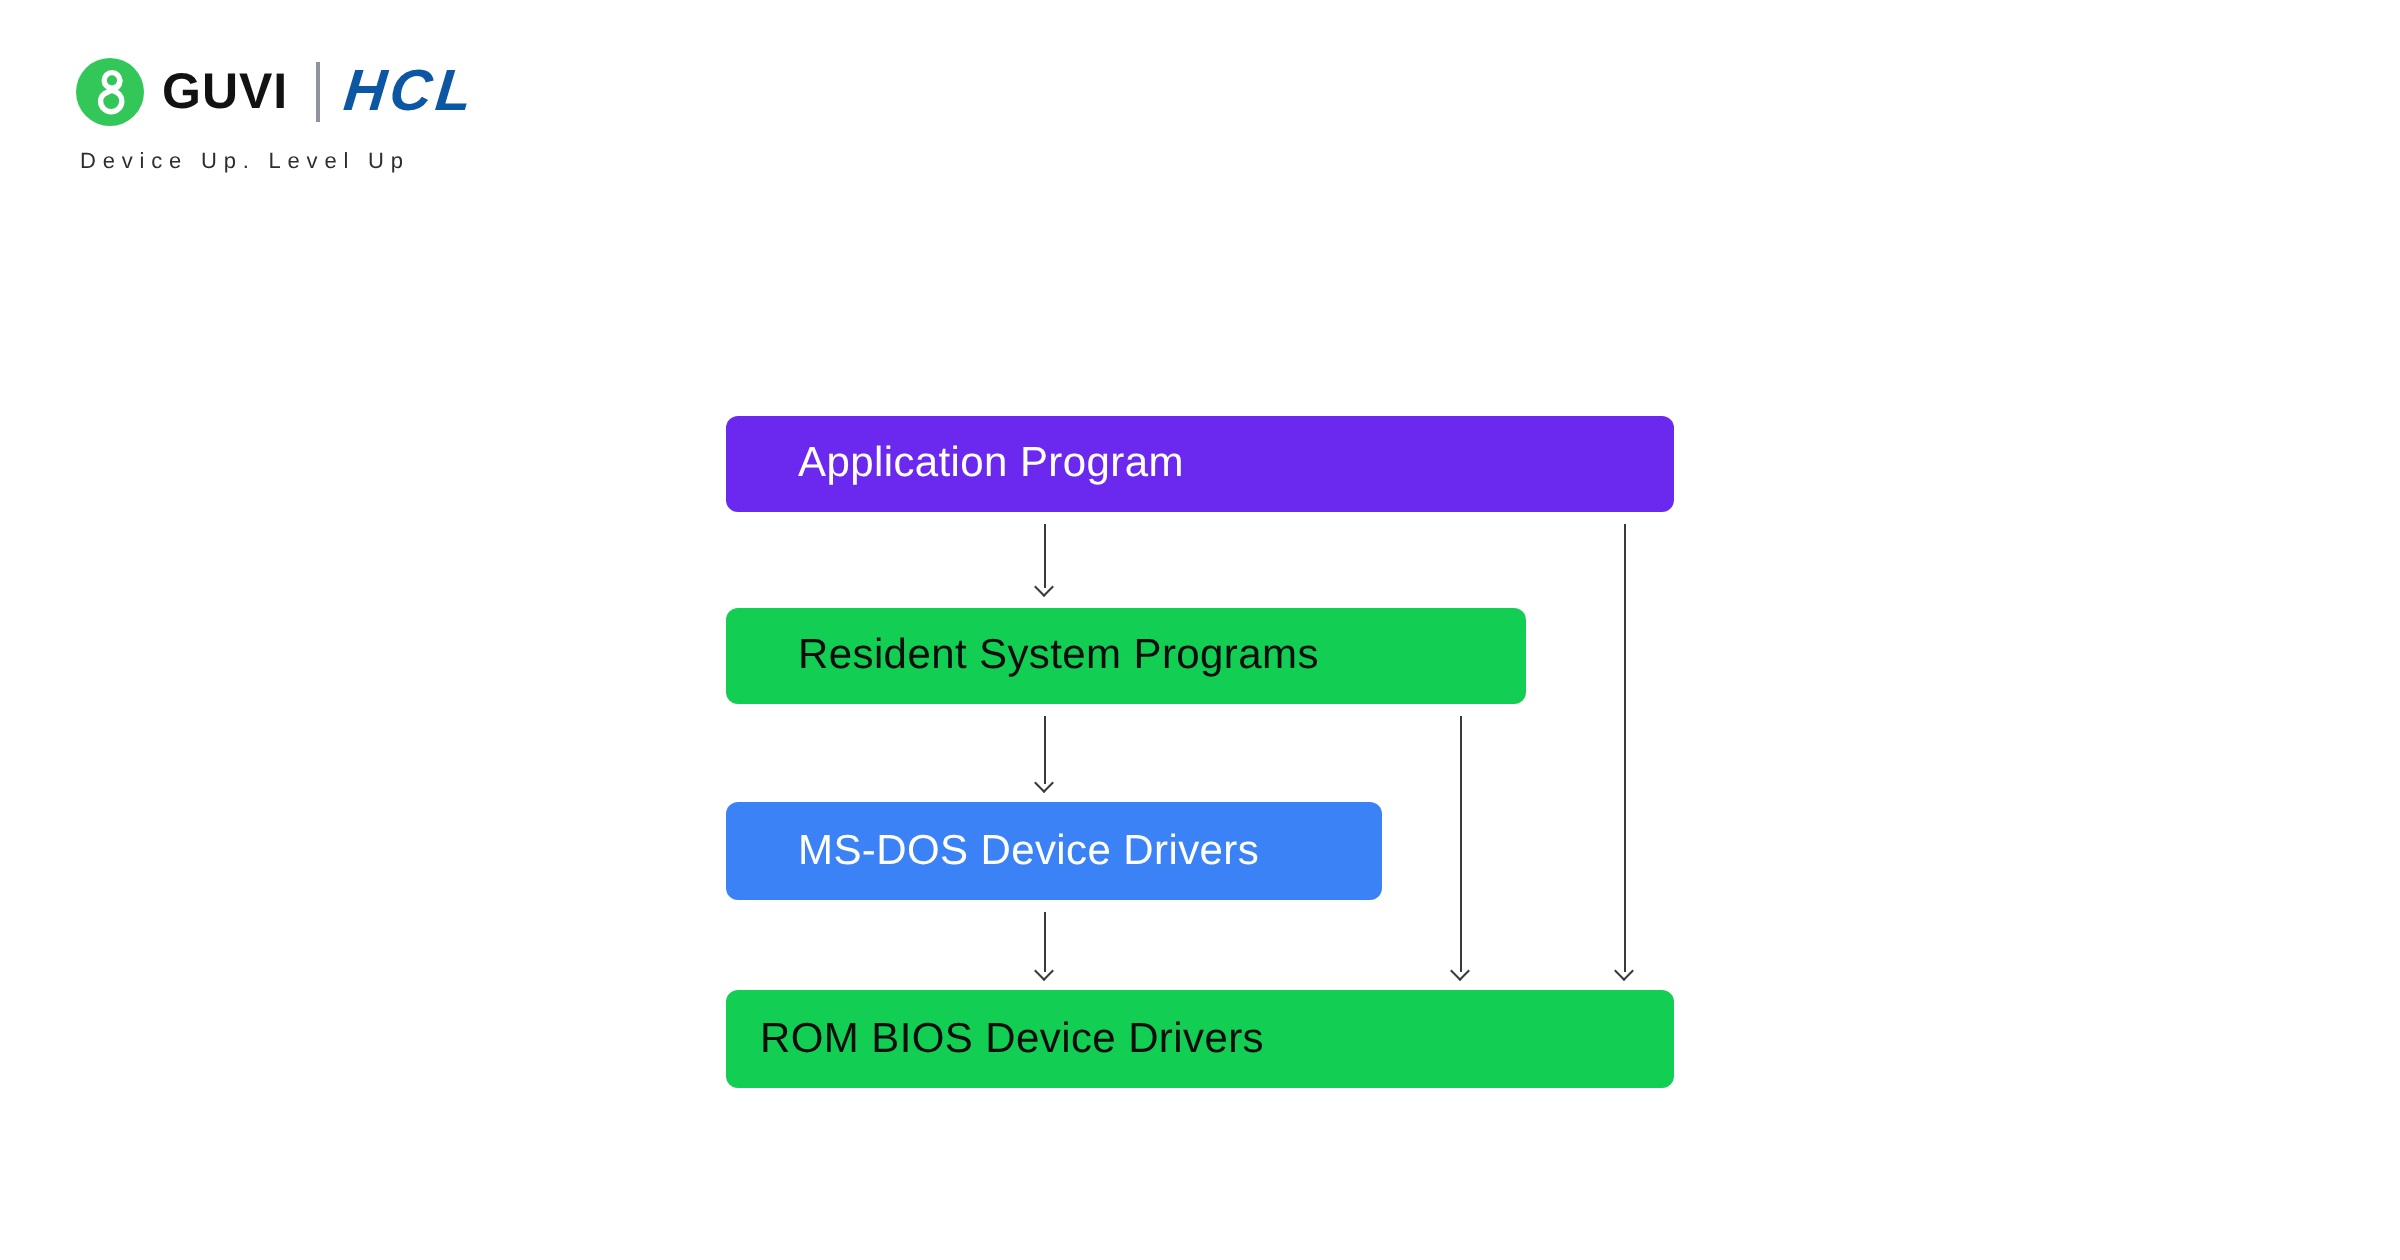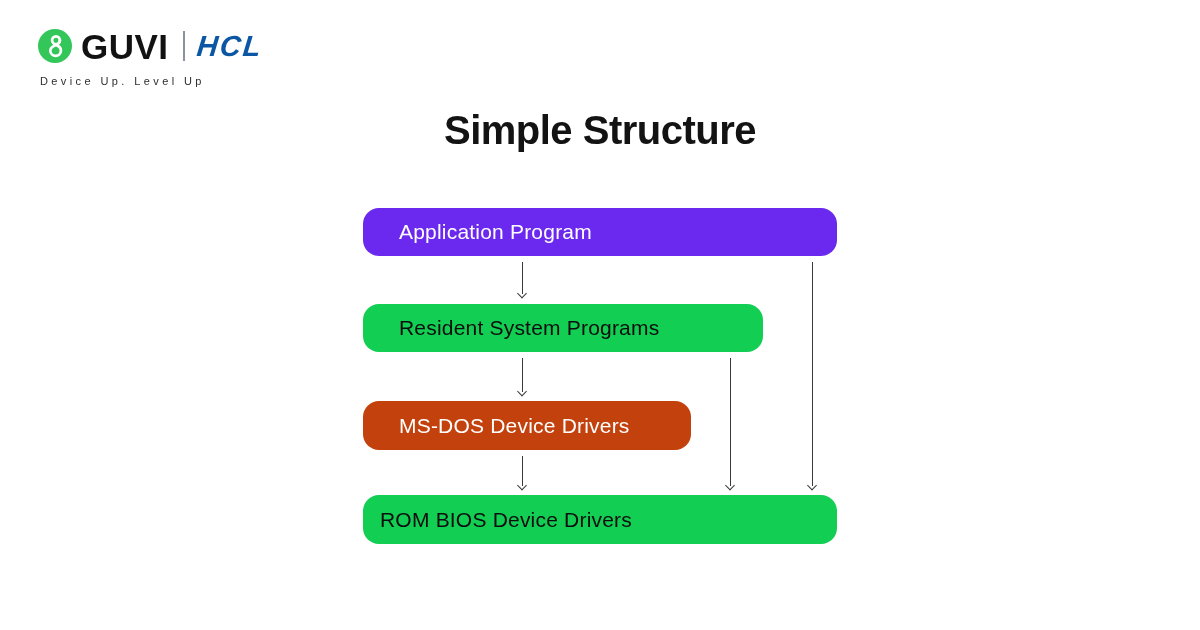--- a/index.html
+++ b/index.html
@@ -11,21 +11,21 @@
     overflow: hidden;
     font-family: "Liberation Sans", "DejaVu Sans", sans-serif;
   }
 
   
   .brand { position: absolute; left: 38px; top: 26px; }
   .brand-row { display: flex; align-items: center; height: 40px; }
   .guvi-mark { width: 34px; height: 34px; display: block; }
   .guvi-word {
     margin-left: 9px;
-    font-size: 35px;
+    font-size: 25px;
     font-weight: 700;
     letter-spacing: 0.5px;
     color: #121212;
     line-height: 1;
   }
   .brand-divider {
     width: 2px; height: 30px;
     background: #8e939b;
     margin: 0 12px 0 14px;
   }
@@ -57,21 +57,21 @@
     letter-spacing: -0.5px;
     color: #131313;
   }
 
   
   .box {
     position: absolute;
     display: flex;
     align-items: center;
     padding-left: 36px;
-    border-radius: 16px;
+    border-radius: 6px;
     font-size: 21px;
     letter-spacing: 0.2px;
     box-sizing: border-box;
   }
   .box-1 { left: 363px; top: 208px; width: 474px; height: 48px; }
   .box-2 { left: 363px; top: 304px; width: 400px; height: 48px; }
   .box-3 { left: 363px; top: 401px; width: 328px; height: 49px; }
   .box-4 { left: 363px; top: 495px; width: 474px; height: 49px; padding-left: 17px; }
 
   
@@ -108,33 +108,32 @@
         <circle cx="18" cy="11.2" r="3.9" fill="none" stroke="#ffffff" stroke-width="2.7"></circle>
         <path d="M21.9 11.2 c0 6.6 -9.6 4.0 -9.6 10.4 a5.3 5.3 0 0 0 10.6 0 c0 -2.7 -1.7 -4.3 -3.8 -5.0" fill="none" stroke="#ffffff" stroke-width="2.7" stroke-linecap="round"></path>
       </svg>
       <span class="guvi-word">GUVI</span>
       <span class="brand-divider"></span>
       <span class="hcl-word" style="color: rgb(11, 87, 164);">HCL</span>
     </div>
     <div class="tagline">Device Up. Level Up</div>
   </header>
 
-  <h1 class="title">Simple Structure</h1>
 
   <div class="diagram">
 
     <div class="box box-1" style="background-color: rgb(107, 40, 238); color: rgb(255, 255, 255);">
       <span>Application Program</span>
     </div>
 
     <div class="box box-2" style="background-color: rgb(18, 206, 83); color: rgb(13, 13, 13);">
       <span>Resident System Programs</span>
     </div>
 
-    <div class="box box-3" style="background-color: #c2410c; color: rgb(255, 255, 255);">
+    <div class="box box-3" style="background-color: #3b82f6; color: rgb(255, 255, 255);">
       <span>MS-DOS Device Drivers</span>
     </div>
 
     <div class="box box-4" style="background-color: rgb(18, 206, 83); color: rgb(13, 13, 13);">
       <span>ROM BIOS Device Drivers</span>
     </div>
 
     <div class="arrow arrow-1">
       <span class="line" style="background-color: rgb(58, 58, 58);"></span>
       <span class="head" style="border-color: rgb(58, 58, 58);"></span>

